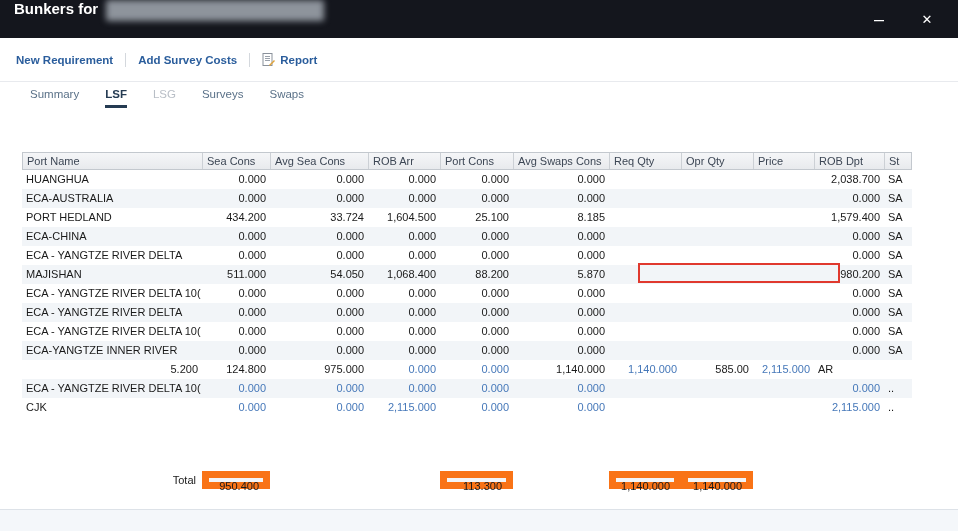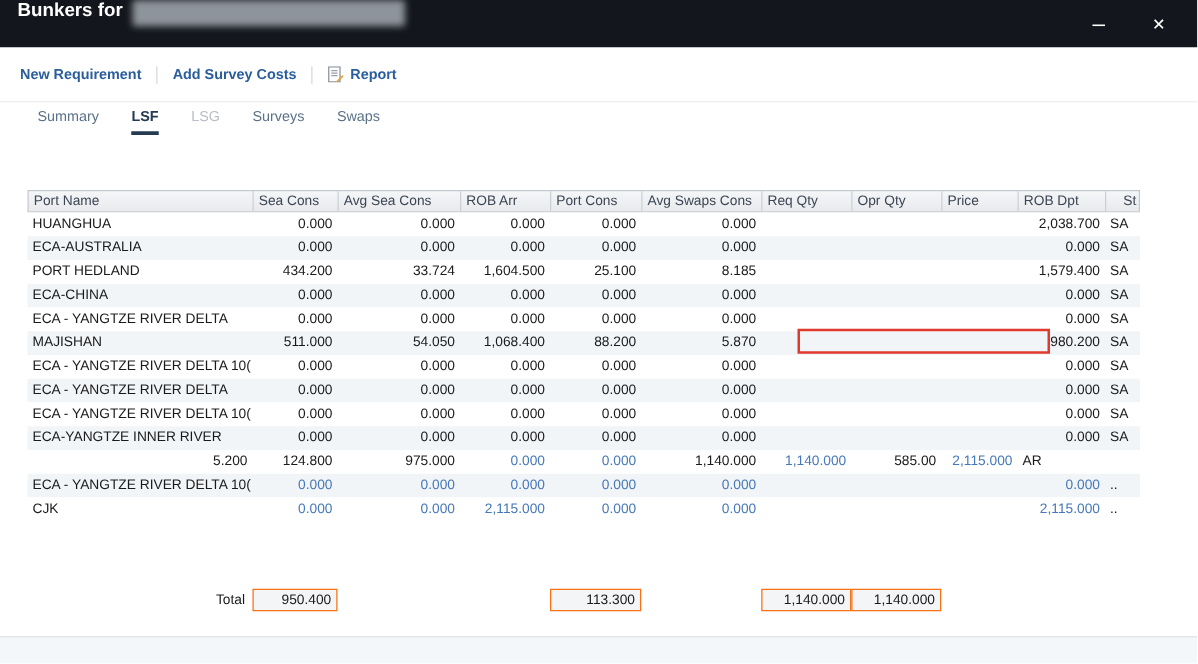--- a/index.html
+++ b/index.html
@@ -34,32 +34,32 @@
   .tabs{height:26px;display:flex;align-items:flex-end;padding-left:30px;gap:26px;background:#fff;}
   .tab{font-size:11.5px;color:#5a7188;padding-bottom:5px;border-bottom:3px solid transparent;white-space:nowrap;}
   .tab.active{color:var(--tab-active);font-weight:bold;border-bottom-color:var(--tab-active);}
   .tab.disabled{color:#b8bec6;}
 
   
   .table{position:relative;margin-left:22px;width:890px;font-size:11px;}
   .grid-row{display:grid;grid-template-columns:180px 68px 98px 72px 73px 96px 72px 72px 61px 70px 28px;}
   .thead{border:1px solid #c3c8ce;background:linear-gradient(#f5f6f8,#e8eaed);height:18px;margin-top:44px;}
   .th{padding:2px 4px;color:#3c4654;border-right:1px solid #ccd0d5;white-space:nowrap;overflow:hidden;line-height:13px;}
-  .th:last-child{border-right:none;text-align:right;}
+  .th:last-child{border-right:none;}
   .tr{height:19px;line-height:19px;background:#fff;}
   .tr.alt{background:var(--row-alt-bg);}
   .td{padding:0 4px;white-space:nowrap;overflow:hidden;color:#1a1a1a;}
   .td.num{text-align:right;}
   .td.blue{color:var(--estimated-blue);}
   .highlight-box{position:absolute;left:616px;top:111px;width:202px;height:20px;border:2px solid var(--highlight-red);pointer-events:none;}
 
   
   .totals-row{position:absolute;left:22px;top:471px;width:890px;font-size:11px;align-items:center;}
   .totals-label{grid-column:1;text-align:right;padding-right:6px;color:#1a1a1a;}
-  .total-box{border:1px solid #f97316;background:#f3f5f7;height:18px;line-height:16px;text-align:right;padding:0 4px;color:#1a1a1a;}
+  .total-box{border:7px solid #f97316;background:#f3f5f7;height:18px;line-height:16px;text-align:right;padding:0 4px;color:#1a1a1a;}
   .total-box.c2{grid-column:2;}
   .total-box.c5{grid-column:5;}
   .total-box.c7{grid-column:7;}
   .total-box.c8{grid-column:8;}
 
   
   .footer{position:absolute;left:0;top:509px;width:958px;height:22px;background:#f4f7fa;border-top:1px solid #dde2e8;}
 </style>
 </head>
 <body>

